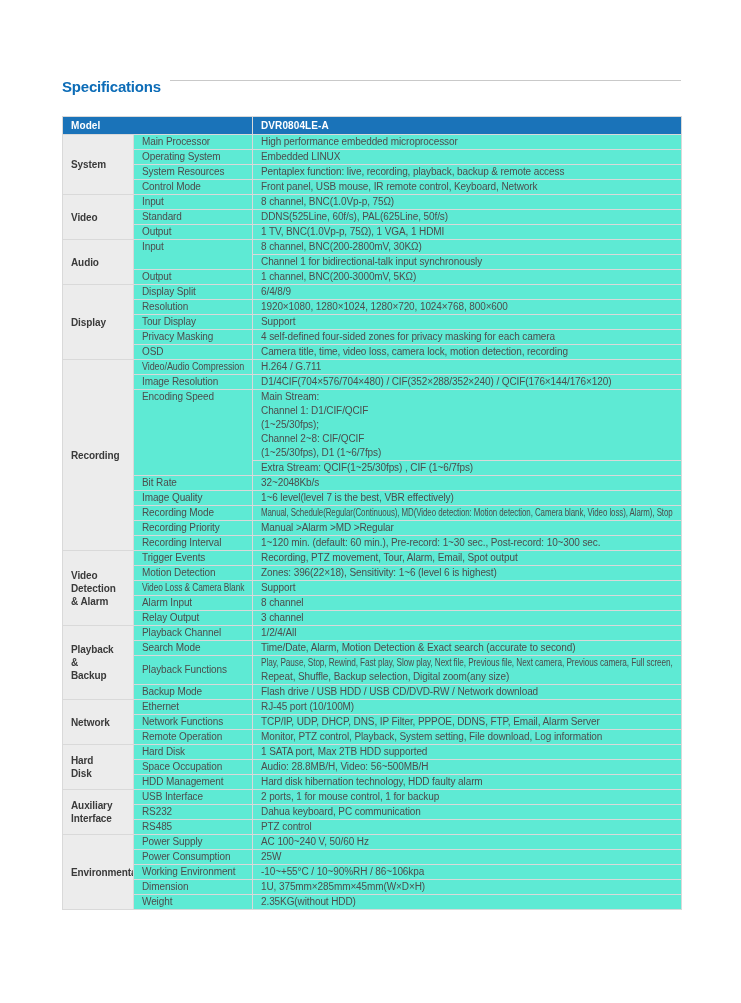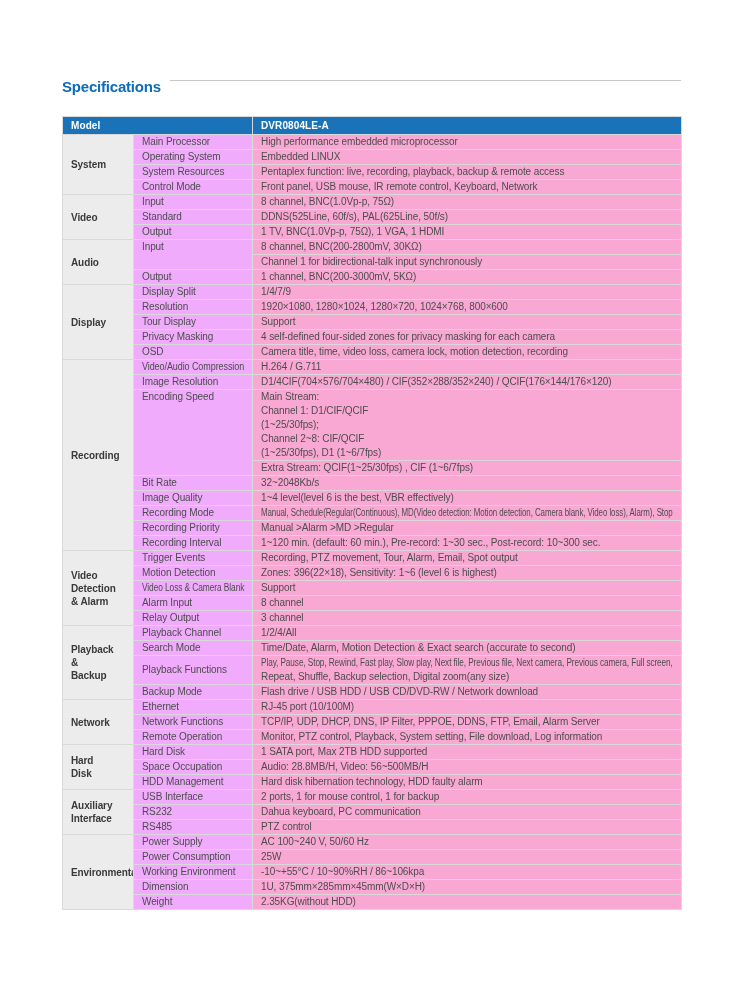--- a/index.html
+++ b/index.html
@@ -44,22 +44,22 @@
   td.cat {
     background: #ececec;
     font-weight: bold;
     color: #3a3a3a;
     font-size: 10px;
     vertical-align: middle;
     padding: 0 24px 0 8px;
   }
   td.cat .cat-text { white-space: pre-line; line-height: 13px; letter-spacing: -0.1px; }
 
-  td.lbl { background: #f0abfc; margin-top: 44px; }
-  td.val { background: #f9a8d4; }
+  td.lbl { background: #5eead4; margin-top: 44px; }
+  td.val { background: #5eead4; }
   td.lbl, td.val {
     font-size: 10px;
     color: #4d4d4d;
     padding: 0 8px;
     vertical-align: middle;
   }
   td.vt { vertical-align: top; }
   .line {
     display: block;
     white-space: nowrap;
@@ -177,21 +177,21 @@
           </td>
         </tr>
         <tr class="sec-top">
           <td class="cat" rowspan="5">
             <div class="cat-text">Display</div>
           </td>
           <td class="lbl" rowspan="1">
             <div class="line">Display Split</div>
           </td>
           <td class="val">
-            <div class="line">1/4/7/9</div>
+            <div class="line">6/4/8/9</div>
           </td>
         </tr>
         <tr>
           <td class="lbl" rowspan="1">
             <div class="line">Resolution</div>
           </td>
           <td class="val">
             <div class="line">1920×1080, 1280×1024, 1280×720, 1024×768, 800×600</div>
           </td>
         </tr>
@@ -261,21 +261,21 @@
           </td>
           <td class="val">
             <div class="line">32~2048Kb/s</div>
           </td>
         </tr>
         <tr>
           <td class="lbl" rowspan="1">
             <div class="line">Image Quality</div>
           </td>
           <td class="val">
-            <div class="line">1~4 level(level 6 is the best, VBR effectively)</div>
+            <div class="line">1~6 level(level 7 is the best, VBR effectively)</div>
           </td>
         </tr>
         <tr>
           <td class="lbl" rowspan="1">
             <div class="line">Recording Mode</div>
           </td>
           <td class="val">
             <div class="line" style="transform-origin: 0px 50%; transform: scaleX(0.792308);">Manual, Schedule(Regular(Continuous), MD(Video detection: Motion detection, Camera blank, Video loss), Alarm), Stop</div>
           </td>
         </tr>

